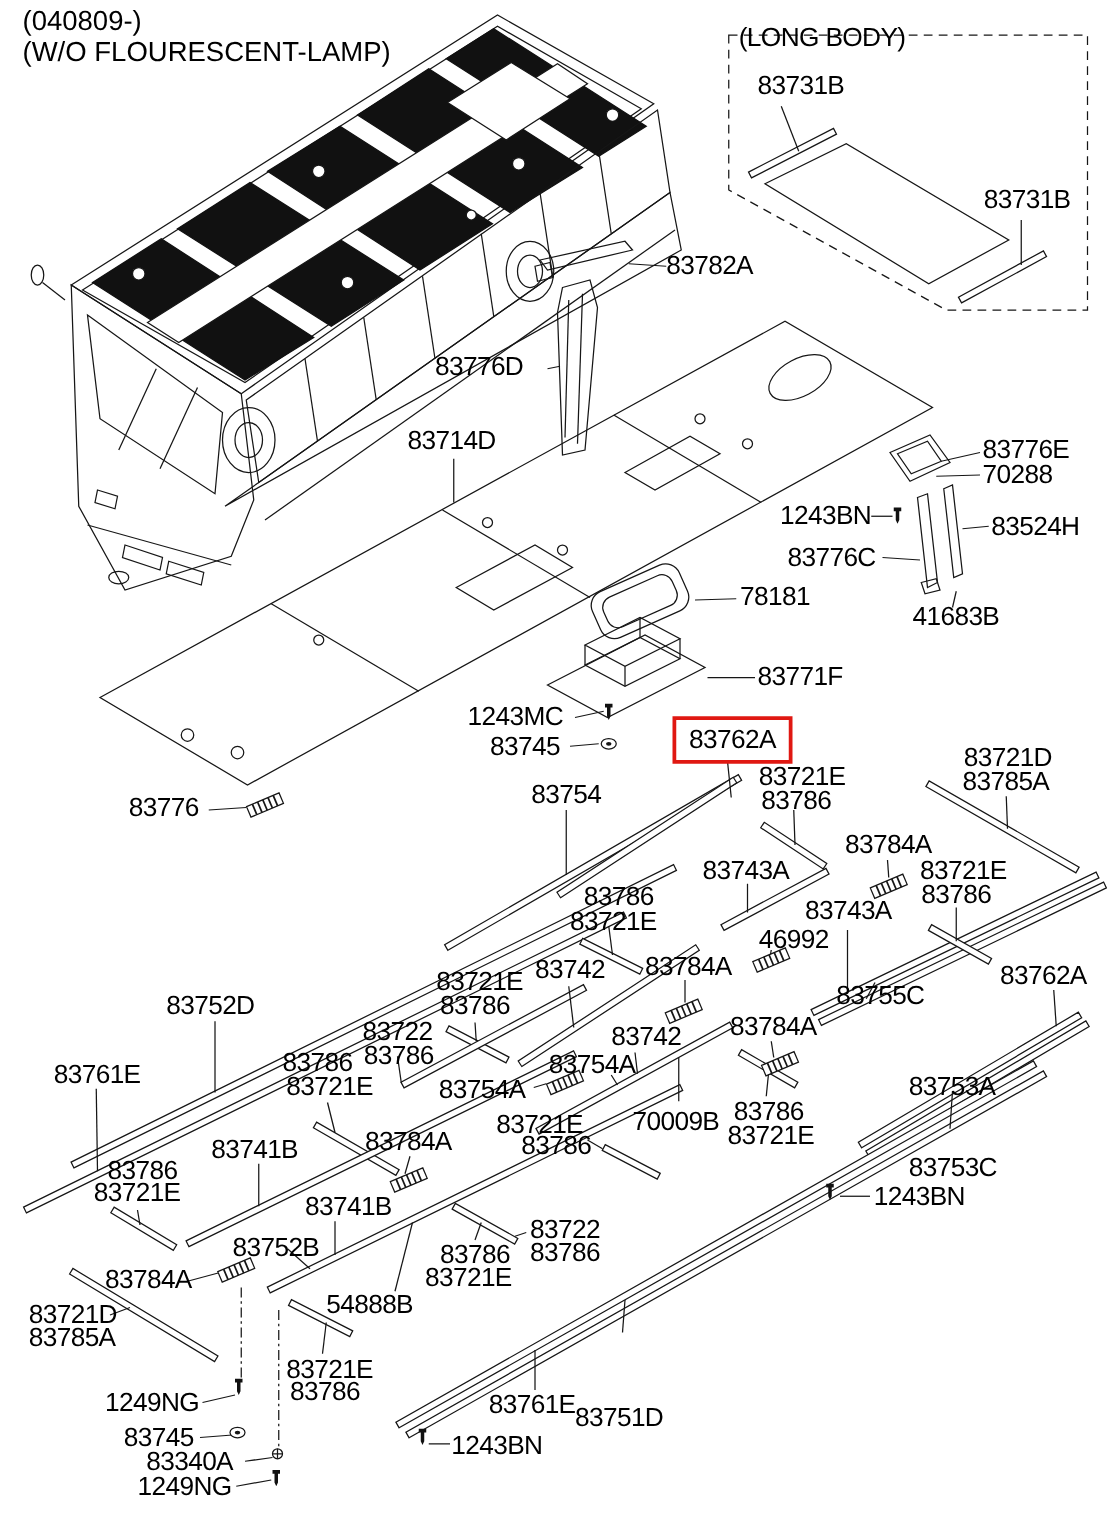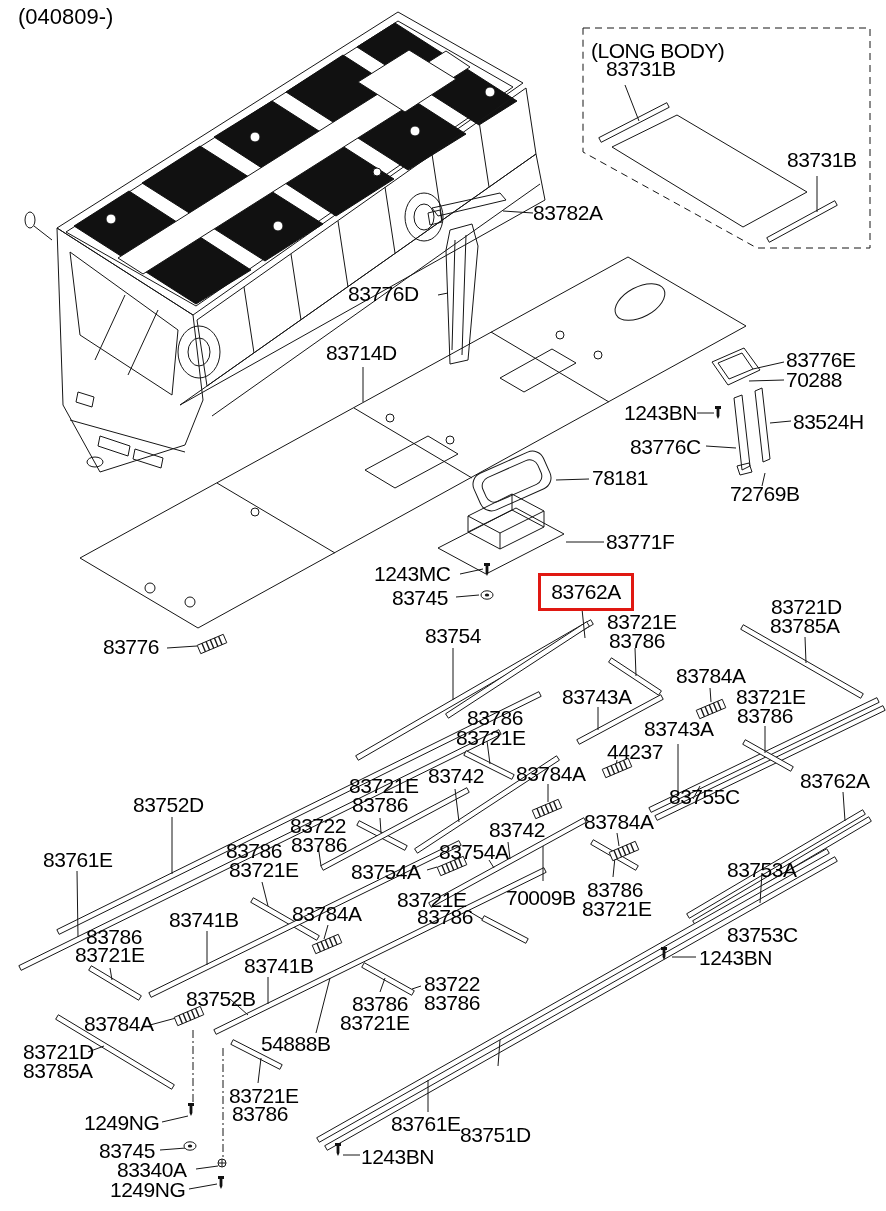--- a/index.html
+++ b/index.html
@@ -276,56 +276,57 @@
           <ellipse cx="190" cy="1146" rx="6" ry="4.2" fill="#fff" stroke="#161616"></ellipse>
           <ellipse cx="190" cy="1146" rx="2.2" ry="1.5" fill="#161616" stroke="none"></ellipse>
           <circle cx="222" cy="1163" r="4" fill="#fff" stroke="#161616"></circle>
           <line x1="218" y1="1163" x2="226" y2="1163" stroke="#161616"></line>
           <line x1="222" y1="1159" x2="222" y2="1167" stroke="#161616"></line>
         </g>
   </g>
 </svg>
 
 <div class="note" style="left:18px;top:5px">(040809-)</div>
-
-<div class="lbl" style="left:591px;top:40px">(LONG BODY)</div>
+<div class="note" style="left:18px;top:30px">(W/O FLOURESCENT-LAMP)</div>
+
+<div class="lbl" style="left:591px;top:20px">(LONG BODY)</div>
 <div class="lbl" style="left:606px;top:58px">83731B</div>
 <div class="lbl" style="left:787px;top:149px">83731B</div>
 
 <div class="red-box">
   <span>83762A</span>
 </div>
 
 <div class="lbl" style="left:533px;top:202px">83782A</div>
 <div class="lbl" style="left:348px;top:283px">83776D</div>
 <div class="lbl" style="left:326px;top:342px">83714D</div>
 <div class="lbl" style="left:786px;top:349px">83776E</div>
 <div class="lbl" style="left:786px;top:369px">70288</div>
 <div class="lbl" style="left:624px;top:402px">1243BN</div>
 <div class="lbl" style="left:793px;top:411px">83524H</div>
 <div class="lbl" style="left:630px;top:436px">83776C</div>
 <div class="lbl" style="left:592px;top:467px">78181</div>
-<div class="lbl" style="left:730px;top:483px">72769B</div>
+<div class="lbl" style="left:730px;top:483px">41683B</div>
 <div class="lbl" style="left:606px;top:531px">83771F</div>
 <div class="lbl" style="left:374px;top:563px">1243MC</div>
 <div class="lbl" style="left:392px;top:587px">83745</div>
 <div class="lbl" style="left:103px;top:636px">83776</div>
 <div class="lbl" style="left:607px;top:611px">83721E</div>
 <div class="lbl" style="left:609px;top:630px">83786</div>
 <div class="lbl" style="left:771px;top:596px">83721D</div>
 <div class="lbl" style="left:770px;top:615px">83785A</div>
 <div class="lbl" style="left:425px;top:625px">83754</div>
 <div class="lbl" style="left:562px;top:686px">83743A</div>
 <div class="lbl" style="left:676px;top:665px">83784A</div>
 <div class="lbl" style="left:736px;top:686px">83721E</div>
 <div class="lbl" style="left:737px;top:705px">83786</div>
 <div class="lbl" style="left:467px;top:707px">83786</div>
 <div class="lbl" style="left:456px;top:727px">83721E</div>
 <div class="lbl" style="left:644px;top:718px">83743A</div>
-<div class="lbl" style="left:607px;top:741px">44237</div>
+<div class="lbl" style="left:607px;top:741px">46992</div>
 <div class="lbl" style="left:349px;top:775px">83721E</div>
 <div class="lbl" style="left:352px;top:794px">83786</div>
 <div class="lbl" style="left:428px;top:765px">83742</div>
 <div class="lbl" style="left:516px;top:763px">83784A</div>
 <div class="lbl" style="left:800px;top:770px">83762A</div>
 <div class="lbl" style="left:669px;top:786px">83755C</div>
 <div class="lbl" style="left:133px;top:794px">83752D</div>
 <div class="lbl" style="left:290px;top:815px">83722</div>
 <div class="lbl" style="left:291px;top:834px">83786</div>
 <div class="lbl" style="left:489px;top:819px">83742</div>

